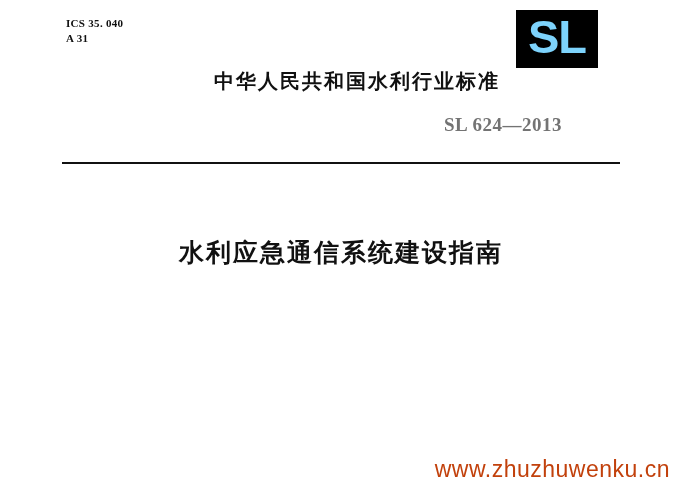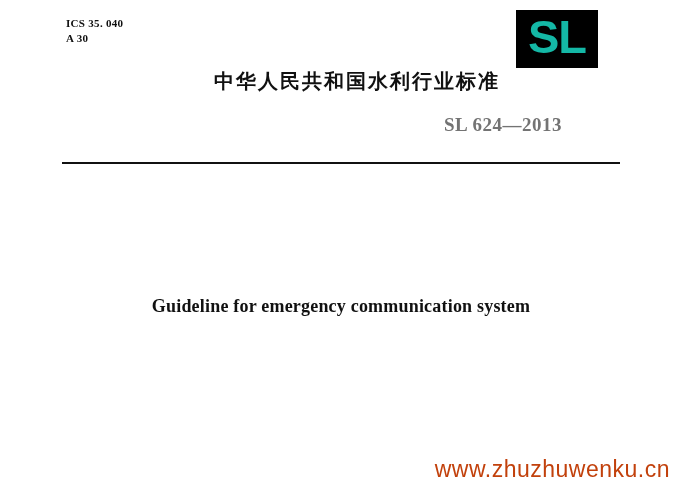--- a/index.html
+++ b/index.html
@@ -37,21 +37,21 @@
     letter-spacing: 0.3px;
     color: #111;
   }
 
   
   .sl-logo {
     position: absolute;
     right: 84px;
     top: 10px;
     background: #000000;
-    color: #14b8a6;
+    color: #7dd3fc;
     font-family: "Liberation Sans", sans-serif;
     font-weight: bold;
     font-size: 47px;
     line-height: 50px;
     padding: 2px 12px 6px 12px;
     letter-spacing: -1px;
   }
 
   
   .std-line {
@@ -132,31 +132,31 @@
     white-space: nowrap;
   }
 </style>
 </head>
 <body>
 
 <div class="page">
 
   <div class="codes">
     <div>ICS 35. 040</div>
-    <div>A 30</div>
+    <div>A 31</div>
   </div>
 
   <div class="sl-logo">SL</div>
 
   <div class="std-line">中华人民共和国水利行业标准</div>
 
   <div class="std-no">SL 624—2013</div>
 
   <div class="rule"></div>
 
+  <div class="title-cn">水利应急通信系统建设指南</div>
 
   <div class="title-en">
-    <span>Guideline for emergency communication system</span>
   </div>
 
   <div class="watermark">www.zhuzhuwenku.cn</div>
 
 </div>
 
 </body></html>

